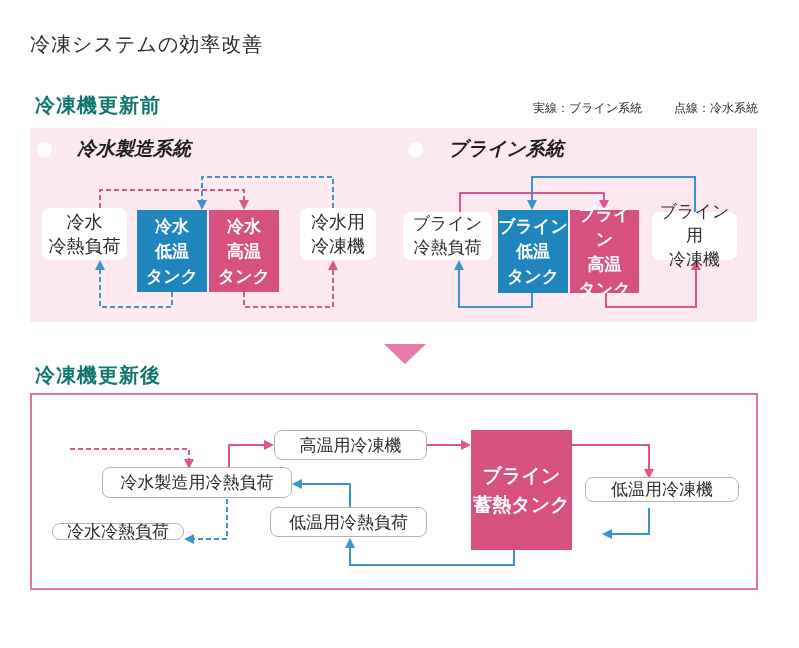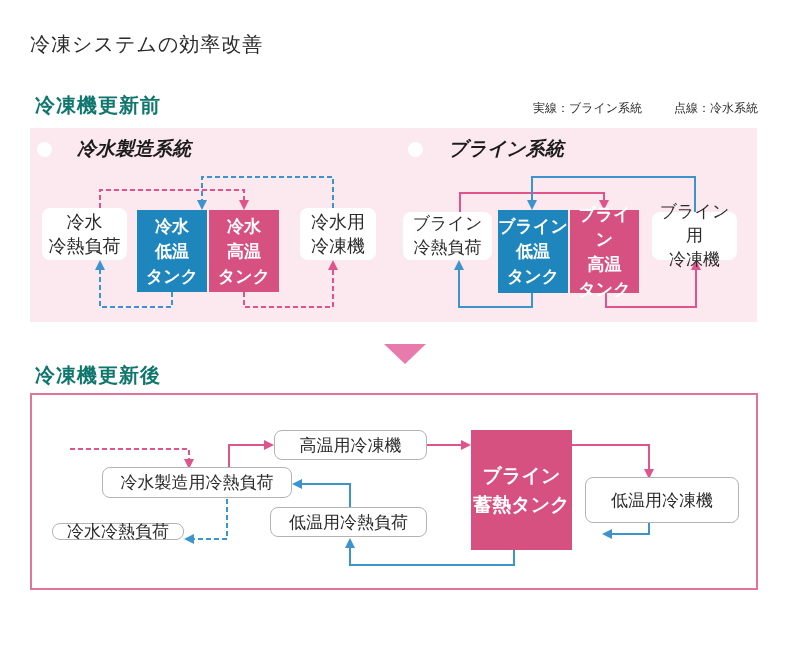--- a/index.html
+++ b/index.html
@@ -146,18 +146,18 @@
 
     <div class="abs box gbox" style="left:238px;top:112px;width:157px;height:30px;">
       <span>低温用冷熱負荷</span>
     </div>
 
     <div class="abs box bigtank" style="left:439px;top:35px;width:101px;height:120px;">
       <span class="ln">ブライン</span>
       <span class="ln">蓄熱タンク</span>
     </div>
 
-    <div class="abs box gbox" style="left:553px;top:82px;width:154px;height:46px;">
+    <div class="abs box gbox" style="left:553px;top:82px;width:154px;height:25px;">
       <span>低温用冷凍機</span>
     </div>
   </div>
 
 </div>
 
 </body></html>

